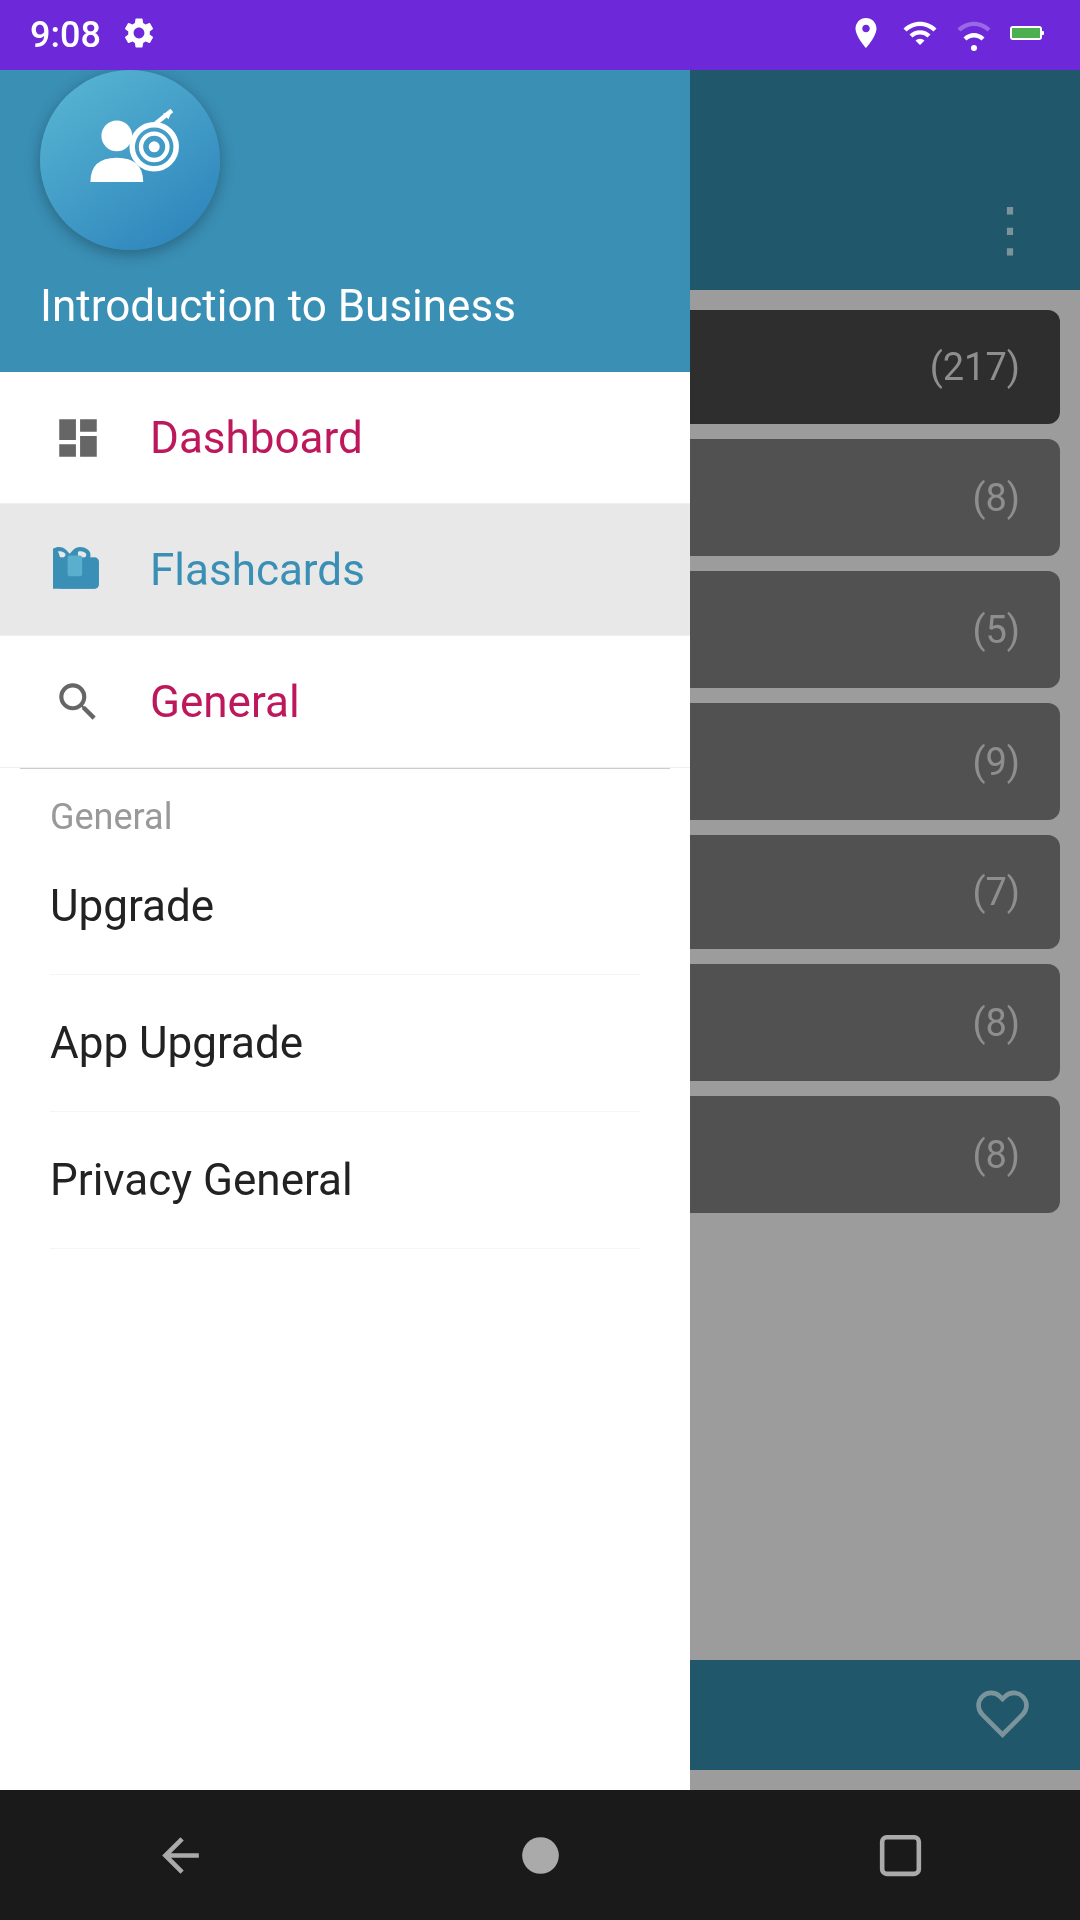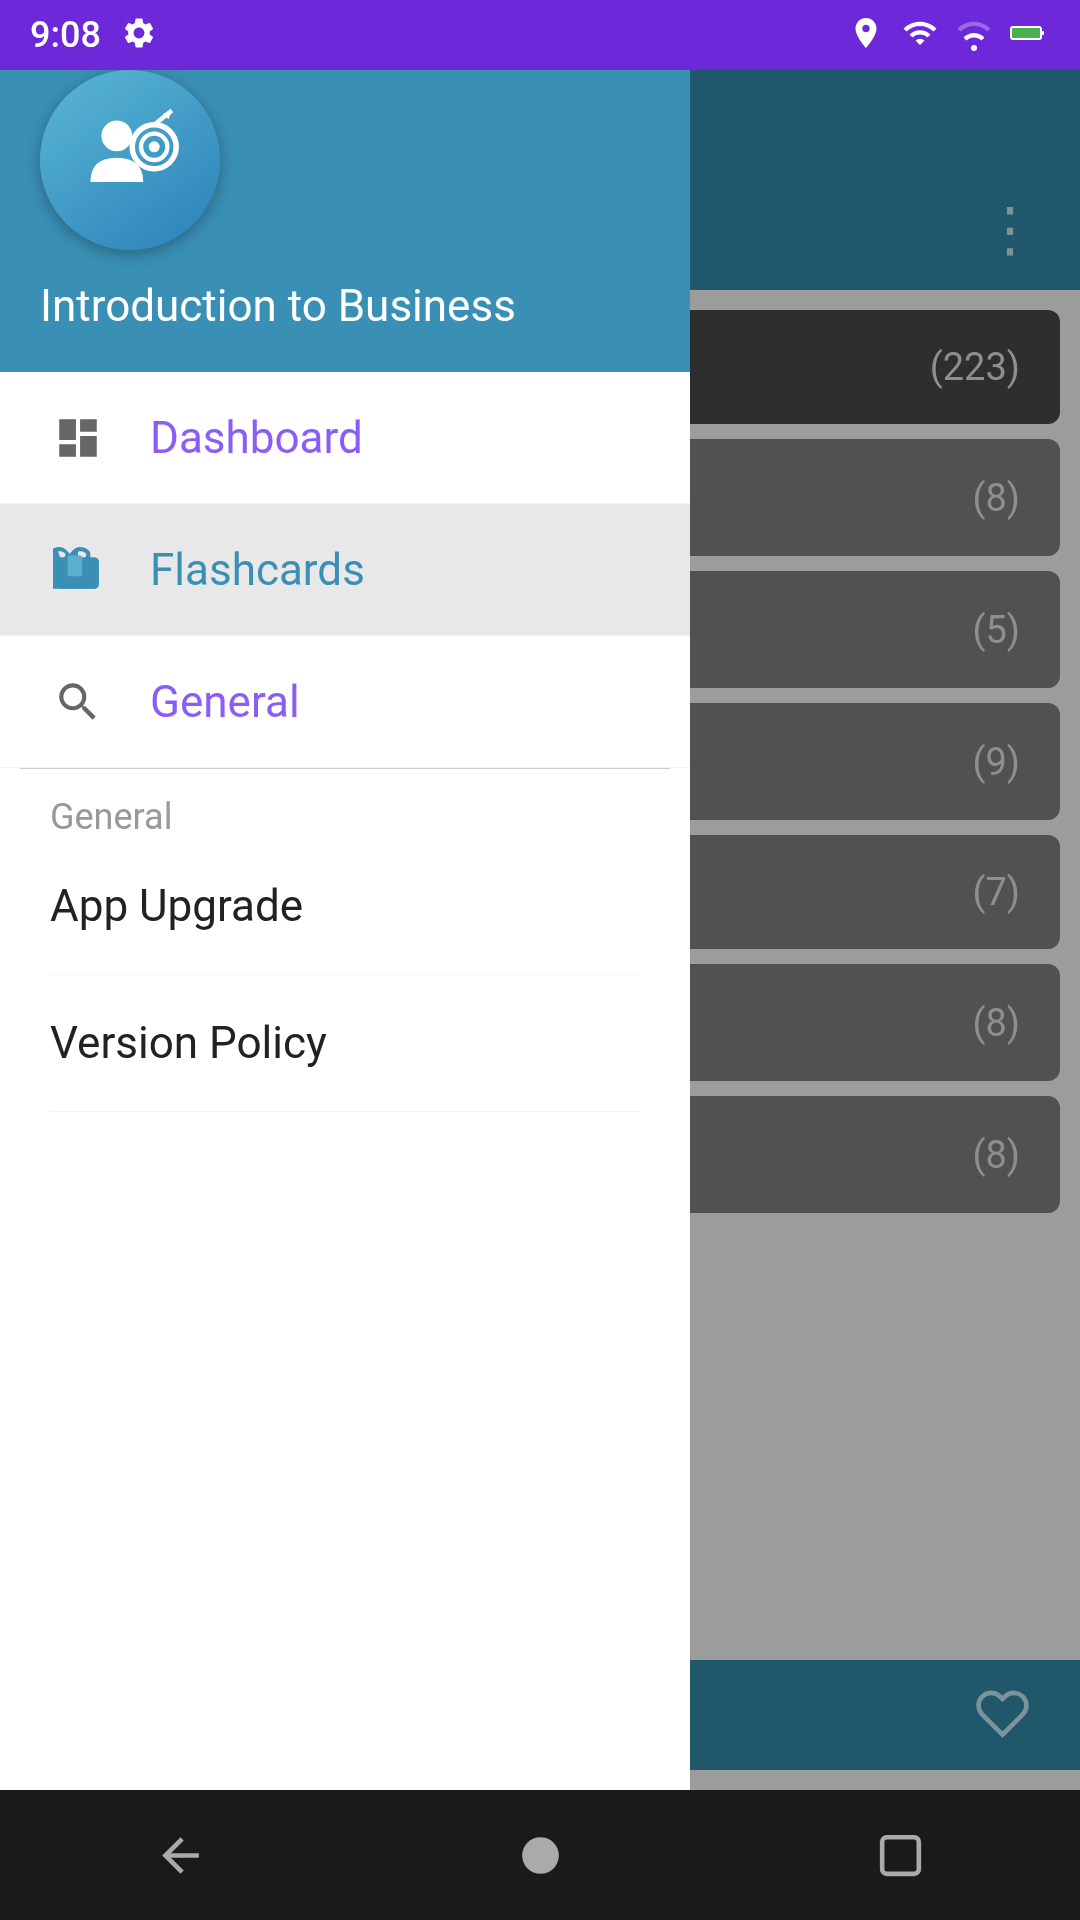--- a/index.html
+++ b/index.html
@@ -172,21 +172,21 @@
       flex-shrink: 0;
     }
 
     .nav-item-icon svg {
       width: 50px;
       height: 50px;
     }
 
     .nav-item-label {
       font-size: 44px;
-      color: #8b5cf6;
+      color: #be185d;
       font-weight: 400;
     }
 
     .nav-item.active .nav-item-label {
       color: #3a8fb5;
     }
 
     .nav-item.active .nav-item-icon svg {
       fill: #3a8fb5;
     }
@@ -324,21 +324,21 @@
 </div>
 
 <div class="background-screen" style="padding-top: 70px;">
   <div class="bg-header">
     <span class="bg-header-title">FLASHCARDS</span>
     <span class="bg-three-dots">⋮</span>
   </div>
   <div class="bg-content">
     <div class="bg-card dark">
       <span class="bg-card-text"></span>
-      <span class="bg-card-count">(223)</span>
+      <span class="bg-card-count">(217)</span>
     </div>
     <div class="bg-card medium">
       <span class="bg-card-text">and Business</span>
       <span class="bg-card-count">(8)</span>
     </div>
     <div class="bg-card medium">
       <span class="bg-card-text">aging a</span>
       <span class="bg-card-count">(5)</span>
     </div>
     <div class="bg-card medium">
@@ -421,27 +421,30 @@
         </svg>
       </div>
       <span class="nav-item-label">General</span>
     </div>
 
     <div class="drawer-divider"></div>
 
     <div class="general-section">
       <span class="general-label">General</span>
       
+      <div class="general-item">
+        <span class="general-item-label">Upgrade</span>
+      </div>
       
       <div class="general-item">
         <span class="general-item-label">App Upgrade</span>
       </div>
       
       <div class="general-item">
-        <span class="general-item-label">Version Policy</span>
+        <span class="general-item-label">Privacy General</span>
       </div>
     </div>
   </div>
 </div>
 
 <div class="bottom-nav">
   <div class="bottom-nav-btn">
     <svg viewBox="0 0 24 24" fill="#aaaaaa">
       <path d="M20 11H7.83l5.59-5.59L12 4l-8 8 8 8 1.41-1.41L7.83 13H20v-2z"></path>
     </svg>

